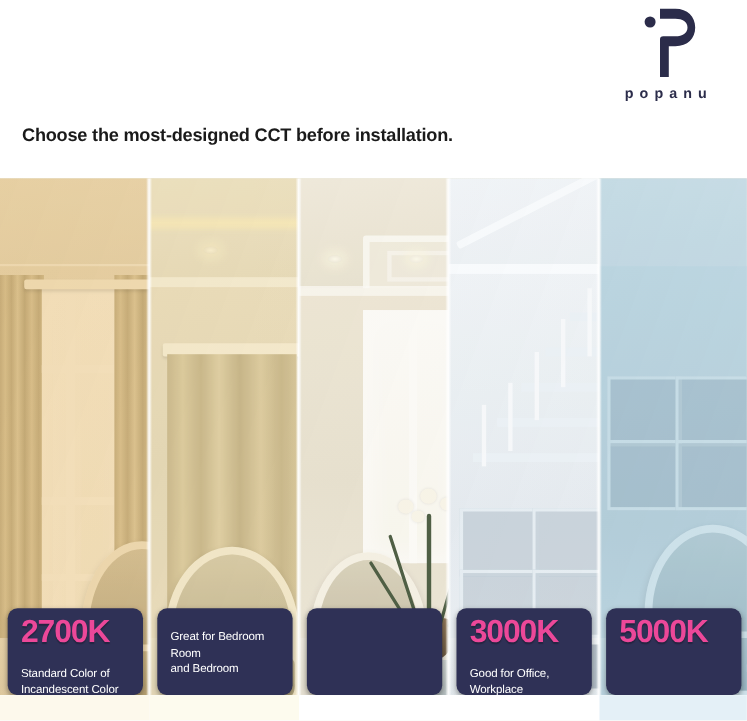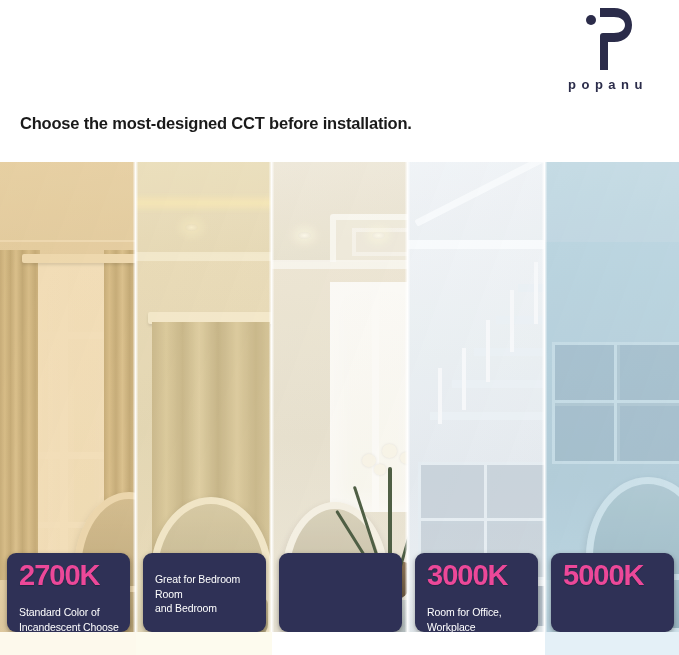--- a/index.html
+++ b/index.html
@@ -253,38 +253,38 @@
 
   <div class="divider" style="left:133px;"></div>
   <div class="divider" style="left:269px;"></div>
   <div class="divider" style="left:405px;"></div>
   <div class="divider" style="left:542px;"></div>
 
   <div class="card" style="left:7px;top:391px;width:123px;">
     <div class="card-k">2700K</div>
     <div class="card-desc">
       <div>Standard Color of</div>
-      <div>Incandescent Choose</div>
+      <div>Incandescent Color</div>
     </div>
   </div>
 
   <div class="card" style="left:143px;top:391px;width:123px;">
     <div class="card-desc">
       <div>Great for Bedroom Room</div>
       <div>and Bedroom</div>
     </div>
   </div>
 
   <div class="card" style="left:279px;top:391px;width:123px;">
   </div>
 
   <div class="card" style="left:415px;top:391px;width:123px;">
     <div class="card-k">3000K</div>
     <div class="card-desc">
-      <div>Room for Office,</div>
+      <div>Good for Office,</div>
       <div>Workplace</div>
     </div>
   </div>
 
   <div class="card" style="left:551px;top:391px;width:123px;">
     <div class="card-k">5000K</div>
   </div>
 
 </div>
 

